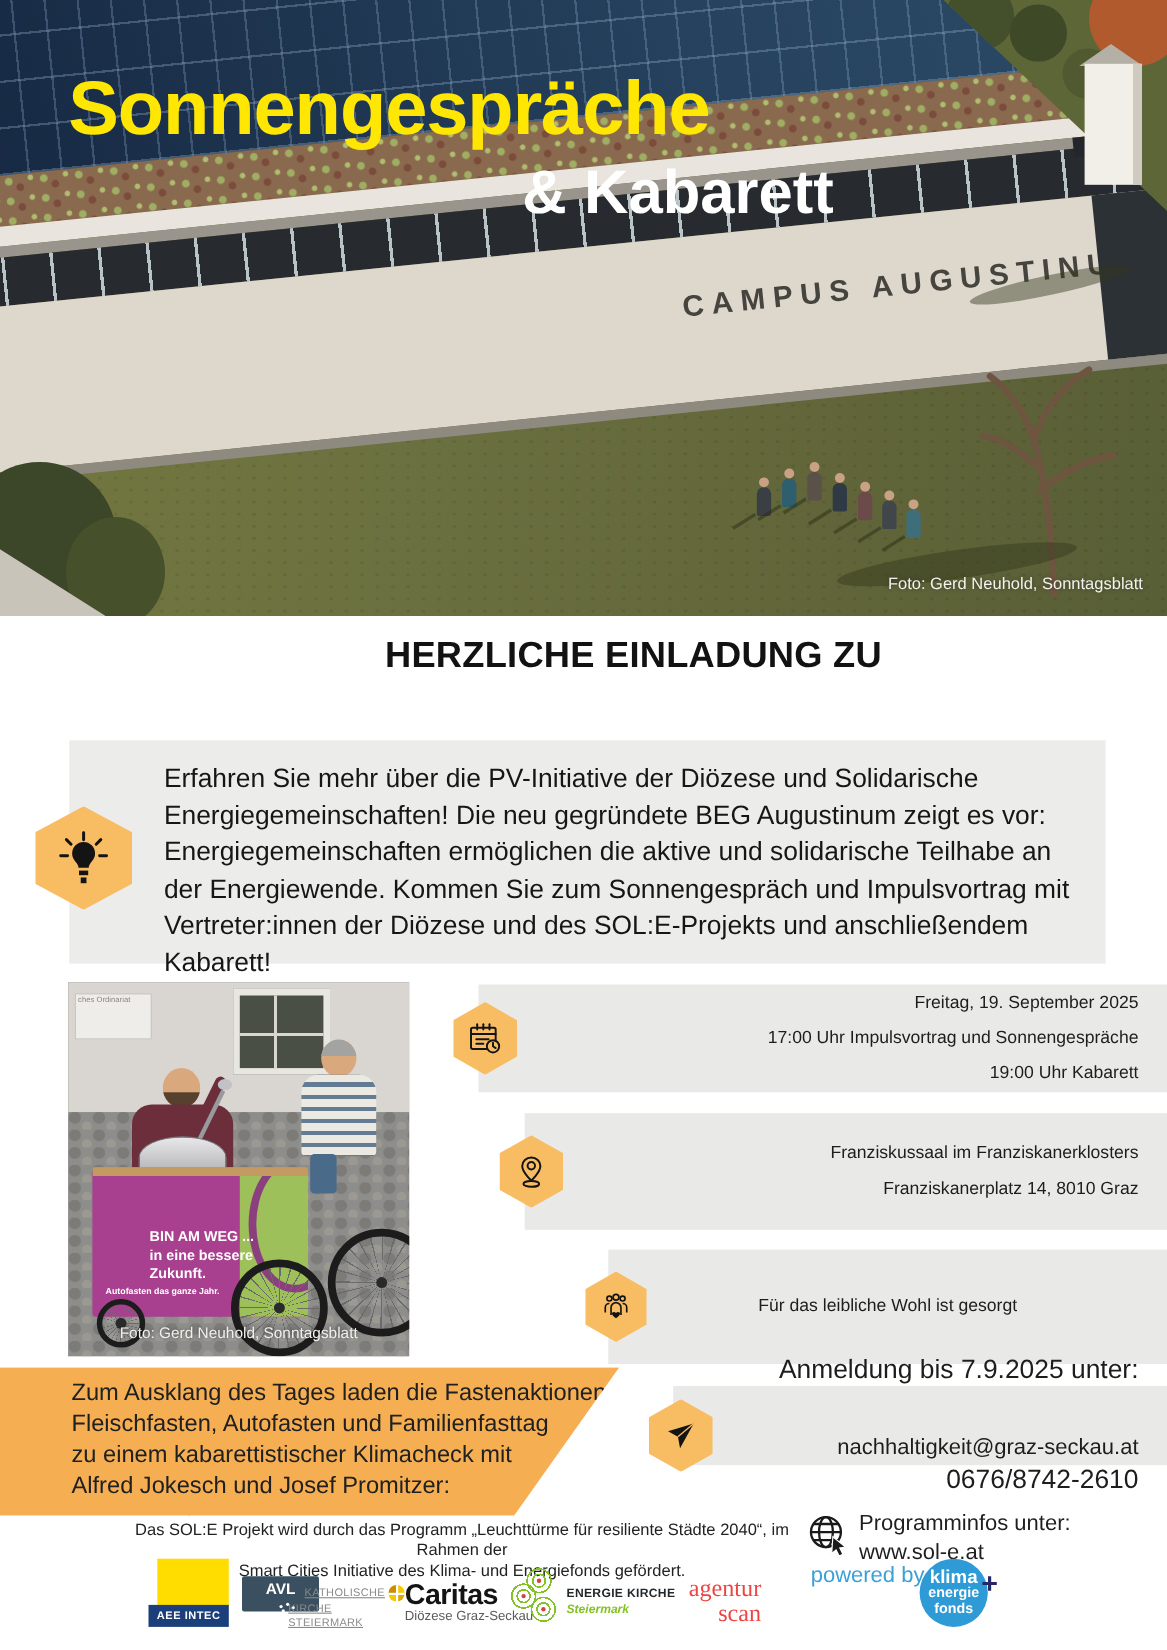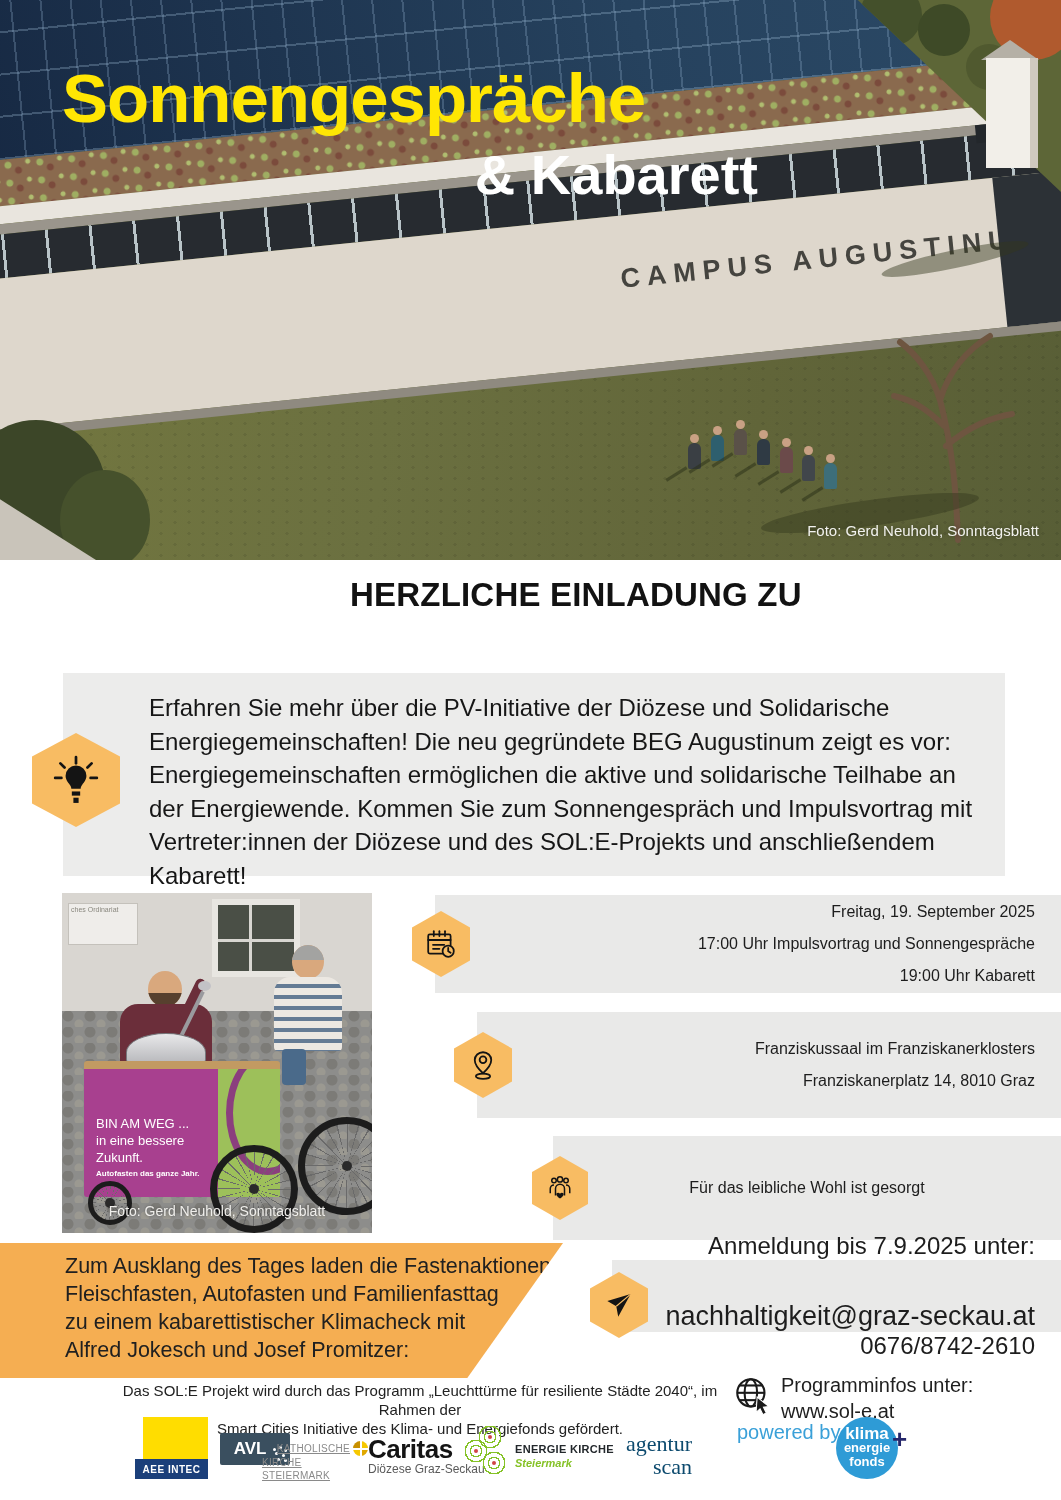--- a/index.html
+++ b/index.html
@@ -100,21 +100,21 @@
   .p2-man2 .torso{position:absolute;left:6px;top:33px;width:92px;height:62px;border-radius:18px 18px 4px 4px;background:#6b2e3a;}
   .p2-arm{position:absolute;left:74px;top:6px;width:10px;height:44px;background:#6b2e3a;border-radius:5px;transform:rotate(26deg);}
   .p2-pot{position:absolute;left:64px;top:140px;width:78px;height:44px;border-radius:50%/42%;
       background:linear-gradient(180deg,#e8e8ea,#9fa0a4);border:1px solid #77787c;}
   .p2-ladle{position:absolute;left:128px;top:96px;width:4px;height:50px;background:#9a9a9e;transform:rotate(26deg);}
   .p2-ladle-cup{position:absolute;left:136px;top:88px;width:13px;height:10px;border-radius:50%;background:#c2c2c6;}
   .p2-box{position:absolute;left:22px;top:168px;width:196px;height:128px;border-top:8px solid #c29a62;background:#a8408f;border-radius:3px;}
   .p2-box .green{position:absolute;right:0;top:0;width:62px;height:100%;background:#9dc05a;overflow:hidden;}
   .p2-box .swirl{position:absolute;left:8px;top:-18px;width:70px;height:110px;border:7px solid #8b3f7e;border-radius:50%;}
   .p2-box .boxtxt{position:absolute;left:12px;top:46px;color:#fff;}
-  .p2-box .bt1{font-size:13px;font-weight:400;line-height:17px;}
+  .p2-box .bt1{font-size:13px;font-weight:700;line-height:17px;margin-left:40px;}
   .p2-box .bt2{font-size:8px;font-weight:600;margin-top:3px;}
   .wheel{position:absolute;border:7px solid #1c1c1c;border-radius:50%;
       background:repeating-conic-gradient(#6a6a6a 0 2deg,rgba(0,0,0,0) 2deg 15deg);}
   .hub{position:absolute;left:50%;top:50%;width:10px;height:10px;margin:-5px 0 0 -5px;background:#2a2a2a;border-radius:50%;}
   .p2-credit{position:absolute;left:0;bottom:14px;width:100%;text-align:center;font-size:14px;color:#f0efec;text-shadow:0 0 3px rgba(0,0,0,.4);}
 
   
   .note{left:0;top:1243px;width:547px;height:135px;background:#F5AE52;clip-path:polygon(0 0,100% 0,83% 100%,0 100%);padding-left:16px;}
   .note .txt{position:absolute;left:65px;top:9px;font-size:21.5px;line-height:28px;color:#202020;}
   .note .quote{margin-top:9px;}
@@ -127,39 +127,39 @@
   .klima{left:836px;top:1417px;width:62px;height:62px;border-radius:50%;background:#2E9BD6;color:#fff;
       display:flex;flex-direction:column;align-items:center;justify-content:center;line-height:14px;}
   .klima .k1{font-size:17px;font-weight:700;}
   .klima .k2,.klima .k3{font-size:13px;font-weight:700;}
   .klima-plus{left:892px;top:1424px;font-size:26px;font-weight:800;color:#26276b;}
 
   .aee-y{left:143px;top:1417px;width:65px;height:44px;background:#FFDD00;}
   .aee-b{left:135px;top:1459px;width:73px;height:20px;background:#1b3f7a;color:#fff;font-size:10px;font-weight:700;
       display:flex;align-items:center;justify-content:center;letter-spacing:.5px;}
   .avl{left:220px;top:1433px;width:70px;height:32px;background:#3a4f5f;border-radius:2px;color:#fff;
-      display:flex;align-items:center;justify-content:center;gap:7px;font-size:17px;font-weight:800;}
+      display:flex;align-items:center;justify-content:center;gap:7px;font-size:14px;font-weight:800;flex-direction:column;}
   .avl-dots{width:3px;height:3px;background:#fff;border-radius:50%;
       box-shadow:6px -2px 0 #fff,11px 1px 0 #fff,2px 4px 0 #fff,9px 6px 0 #fff,4px 10px 0 #fff,11px 11px 0 #fff;}
   .kirche{left:262px;top:1441px;width:106px;text-align:left;font-size:10px;color:#8a8a8a;line-height:13px;letter-spacing:.3px;text-decoration:underline;}
   .kirche-row{display:flex;align-items:center;justify-content:flex-end;gap:3px;}
   .kirche-cross{width:15px;height:15px;border-radius:50%;
       background:linear-gradient(#fff,#fff) center/2px 100% no-repeat,
                  linear-gradient(#fff,#fff) center/100% 2px no-repeat,
                  conic-gradient(#f6c800 0 90deg,#e0a800 0 180deg,#f6c800 0 270deg,#c89000 0);}
   .caritas-name{left:368px;top:1434px;font-size:26px;font-weight:900;color:#141414;letter-spacing:-.5px;}
   .caritas-sub{left:368px;top:1462px;font-size:12px;color:#5a5a5a;}
   .ea-rings{left:463px;top:1424px;width:48px;height:56px;}
   .ring{position:absolute;width:26px;height:26px;border-radius:50%;
       background:repeating-radial-gradient(circle,#85c226 0 1.5px,rgba(0,0,0,0) 1.5px 5px);}
   .ring i{position:absolute;left:50%;top:50%;width:4px;height:4px;margin:-2px 0 0 -2px;background:#d04545;border-radius:50%;}
   .ea-t1{left:515px;top:1443px;font-size:11px;font-weight:800;color:#23282c;letter-spacing:.3px;}
   .ea-t2{left:515px;top:1457px;font-size:11px;font-style:italic;color:#85c226;font-weight:700;}
   .scan{left:592px;top:1432px;width:100px;text-align:right;font-family:"Liberation Serif","DejaVu Serif",serif;
-      color:#0c4a6e;font-size:22px;line-height:23px;}
+      color:#ef4444;font-size:22px;line-height:23px;}
 
   .icon-svg{display:block;}
 </style>
 </head>
 <body>
 
 <div class="page">
 
   <div class="abs hero">
     <div class="abs hero-noise"></div>
@@ -374,21 +374,21 @@
       <div>Zum Ausklang des Tages laden die Fastenaktionen</div>
       <div>Fleischfasten, Autofasten und Familienfasttag</div>
       <div>zu einem kabarettistischer Klimacheck mit</div>
       <div>Alfred Jokesch und Josef Promitzer:</div>
       <div class="quote">“Hoffnungslos, aber nicht ernst.”</div>
     </div>
   </div>
 
   <div class="abs dbox" style="left:612px;top:1260px;width:449px;height:72px;">
     <div class="ln r" style="font-size:24px;line-height:30px;">Anmeldung bis 7.9.2025 unter:</div>
-    <div class="ln r" style="font-size:27px;line-height:30px;margin-top:40px;">nachhaltigkeit@graz-seckau.at</div>
+    <div class="ln r" style="font-size:20px;line-height:30px;margin-top:40px;">nachhaltigkeit@graz-seckau.at</div>
     <div class="ln r" style="font-size:24px;line-height:30px;">0676/8742-2610</div>
   </div>
   <div class="abs hex" style="left:590px;top:1272px;width:58px;height:66px;">
     <svg class="icon-svg" width="28" height="28" viewBox="0 0 36 36">
       <path d="M3 13 L33 4 L17 33 L14.5 19.5 Z" fill="#141414"></path>
       <path d="M14.5 19.5 L33 4" stroke="#F8BC63" stroke-width="1.6"></path>
     </svg>
   </div>
 
   <div class="abs funding">

